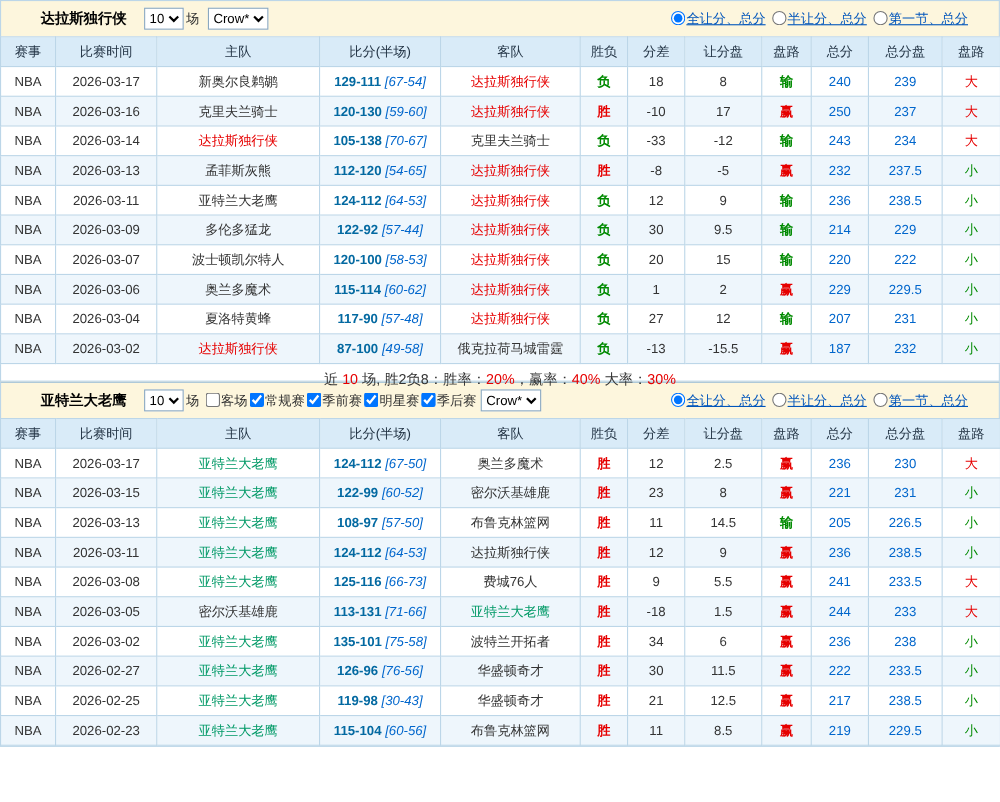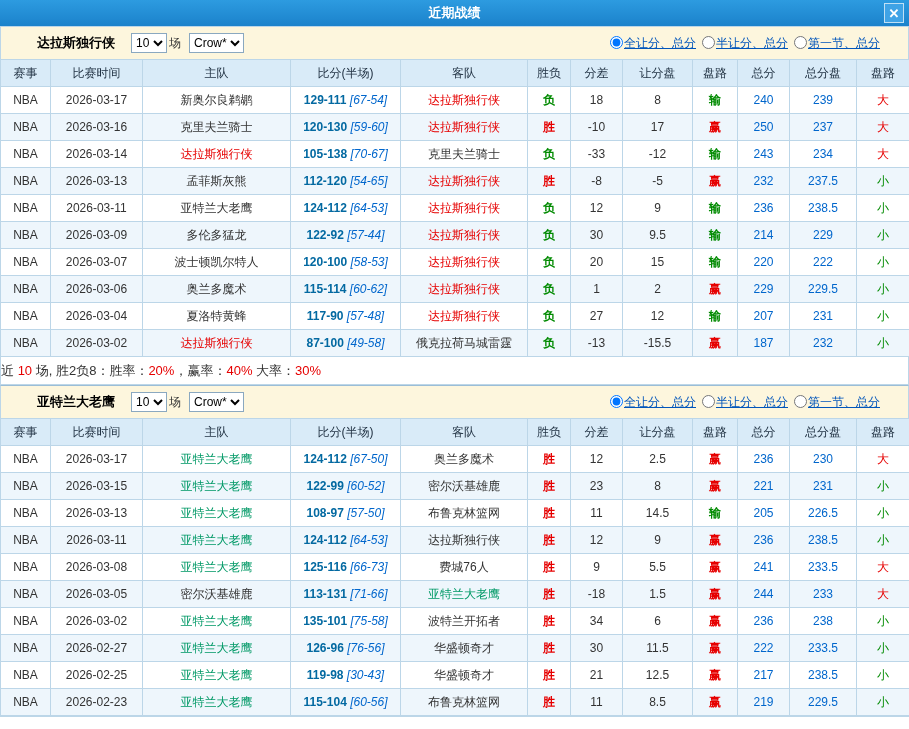--- a/index.html
+++ b/index.html
@@ -26,32 +26,28 @@
   th,td{border:1px solid var(--border); text-align:center; height:27px; font-size:12px; overflow:hidden; white-space:nowrap;}
   thead th{background:var(--header_bg); font-weight:normal; color:#234;}
   tbody tr.alt td{background:var(--alt_row);}
   td.score b{color:#0369a1;}
   .half{color:var(--blue);font-style:italic;}
   .c-blue{color:var(--blue);}
   .res-win{color:var(--win); font-weight:bold;}
   .res-loss{color:var(--loss); font-weight:bold;}
   .big{color:var(--win);}
   .small{color:var(--loss);}
-  .summary{height:28px; line-height:28px; font-size:13px; border:1px solid var(--border); border-top:none;}
+  .summary{height:16px; line-height:28px; text-align:center; font-size:13px; border:1px solid var(--border); border-top:none;}
   .summary .red{color:var(--win);}
   .section + .section .filterbar{border-top:1px solid #9bbdd6;}
 </style>
 </head>
 <body>
 
 <div class="app">
-  <div class="titlebar">
-    <span class="title">近期战绩</span>
-    <button class="close"><span>✕</span></button>
-  </div>
   <div id="sections">
   <div class="section">
     <div class="filterbar">
       <span class="team">达拉斯独行侠</span>
       <select><option>10</option></select>
       <span class="suffix">场</span>
       <select><option>Crow*</option></select>
       <span class="radios">
             <label><input type="radio" name="mode0" checked="" style="">全让分、总分</label>
             <label><input type="radio" name="mode0" style="">半让分、总分</label>
@@ -233,20 +229,21 @@
           </tbody>
     </table>
     <div class="summary"><span>近 </span><span class="red">10</span><span> 场, 胜2负8：胜率：</span><span class="red">20%</span><span>，赢率：</span><span class="red">40%</span><span> 大率：</span><span class="red">30%</span></div>
   </div>
 
   <div class="section">
     <div class="filterbar">
       <span class="team">亚特兰大老鹰</span>
       <select><option>10</option></select>
       <span class="suffix">场</span>
+      <span class="checkboxes"><label><input type="checkbox" style="">客场</label><label><input type="checkbox" checked="" style="">常规赛</label><label><input type="checkbox" checked="" style="">季前赛</label><label><input type="checkbox" checked="" style="">明星赛</label><label><input type="checkbox" checked="" style="">季后赛</label></span>
       <select><option>Crow*</option></select>
       <span class="radios">
             <label><input type="radio" name="mode1" checked="" style="">全让分、总分</label>
             <label><input type="radio" name="mode1" style="">半让分、总分</label>
             <label><input type="radio" name="mode1" style="">第一节、总分</label>
           </span>
     </div>
     <table>
       <colgroup>
         <col class="w1">

